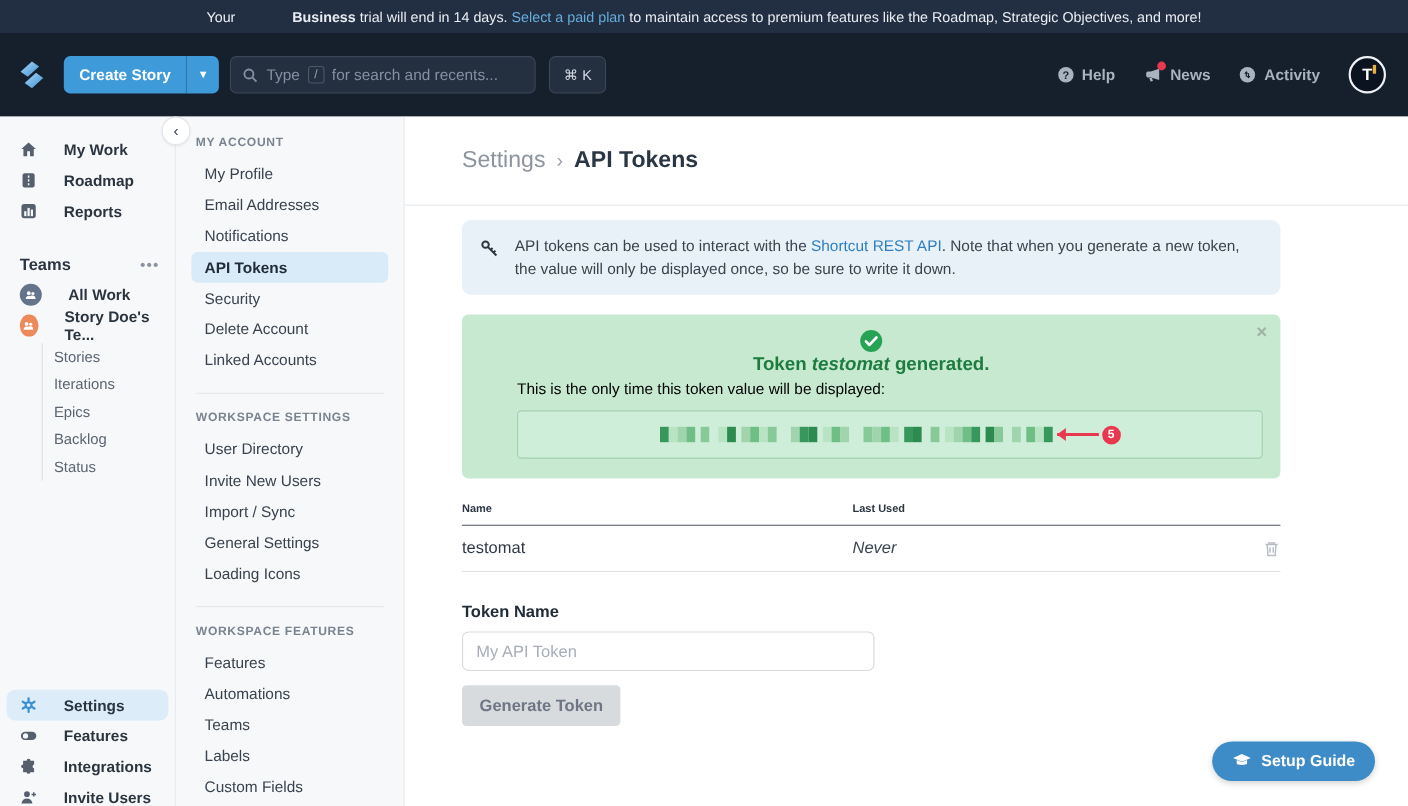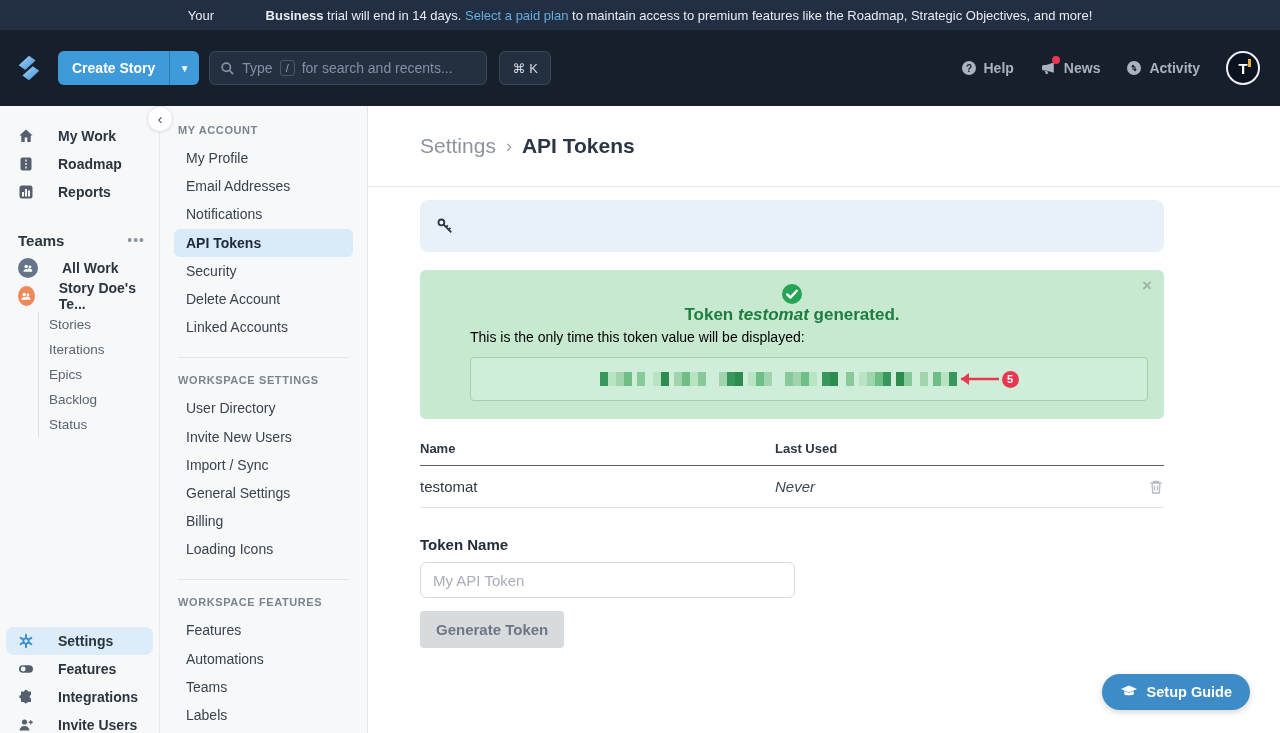--- a/index.html
+++ b/index.html
@@ -82,21 +82,21 @@
   .token-box { margin:12px 0 0 34px; height:44px; border:1px solid #a3cfb0; background:#cfeed9; border-radius:4px;
     display:flex; align-items:center; justify-content:center; gap:0; }
   .pixels { display:flex; align-items:center; }
   .px { width:8px; height:14px; display:inline-block; }
   .px.gap { width:5px; background:transparent !important; }
   .annotation { display:flex; align-items:center; margin-left:2px; }
   .ann-badge { width:17px; height:17px; border-radius:50%; background:#e8384f; color:#fff; font-size:11px; font-weight:700;
     display:flex; align-items:center; justify-content:center; margin-left:1px; }
 
   .token-table { margin-top:22px; }
-  .t-head { display:flex; font-size:13px; font-weight:700; color:#2c3642; padding-bottom:9px; border-bottom:1px solid #59626c; }
+  .t-head { display:flex; font-size:10px; font-weight:700; color:#2c3642; padding-bottom:9px; border-bottom:1px solid #59626c; }
   .t-col-name { width:355px; }
   .t-col-used { flex:1; }
   .t-row { display:flex; align-items:center; font-size:15px; color:#2f3945; padding:12px 0; border-bottom:1px solid #dde1e5; }
   .t-never { font-style:italic; color:#3c4652; }
   .trash-btn { color:#b6bcc4; cursor:pointer; display:flex; }
 
   .form-area { margin-top:28px; }
   .form-label { font-size:15px; font-weight:700; color:#222c38; margin-bottom:9px; }
   .token-input { width:375px; height:36px; border:1px solid #d6dade; border-radius:6px; padding:0 12px;
     font-size:15px; color:#2f3945; font-family:"Liberation Sans",sans-serif; }
@@ -298,21 +298,20 @@
     <div class="nav-item">Delete Account</div>
     <div class="nav-item">Linked Accounts</div>
 
     <div class="nav-divider"></div>
 
     <div class="nav-section-title">WORKSPACE SETTINGS</div>
     <div class="nav-item">User Directory</div>
     <div class="nav-item">Invite New Users</div>
     <div class="nav-item">Import / Sync</div>
     <div class="nav-item">General Settings</div>
-    <div class="nav-item">Billing</div>
     <div class="nav-item">Loading Icons</div>
 
     <div class="nav-divider"></div>
 
     <div class="nav-section-title">WORKSPACE FEATURES</div>
     <div class="nav-item">Features</div>
     <div class="nav-item">Automations</div>
     <div class="nav-item">Teams</div>
     <div class="nav-item">Labels</div>
     <div class="nav-item">Custom Fields</div>
@@ -328,20 +327,21 @@
     </div>
 
     <div class="content">
       <div class="info-box">
         <span class="key-ic">
           <svg width="18" height="18" viewBox="0 0 16 16" fill="none" stroke="currentColor" stroke-width="1.6">
             <circle cx="4.8" cy="4.8" r="2.6"></circle>
               <path d="M6.8 6.8 13.6 13.6M11.2 11.2l1.6-1.6M9 9l1.5-1.5"></path>
             </svg>
         </span>
+        <div class="info-text"><span>API tokens can be used to interact with the </span><a>Shortcut REST API</a><span>. Note that when you generate a new token, the value will only be displayed once, so be sure to write it down.</span></div>
       </div>
 
       <div class="success-box">
         <span class="success-close">×</span>
         <div class="success-title-row">
           <span style="display:flex;">
             <svg width="22" height="22" viewBox="0 0 22 22">
                 <circle cx="11" cy="11" r="10" fill="#27a356"></circle>
               <path d="M6.2 11.4l3.2 3.2 6.4-6.8" fill="none" stroke="#fff" stroke-width="2.4" stroke-linecap="round" stroke-linejoin="round"></path>
               </svg>

